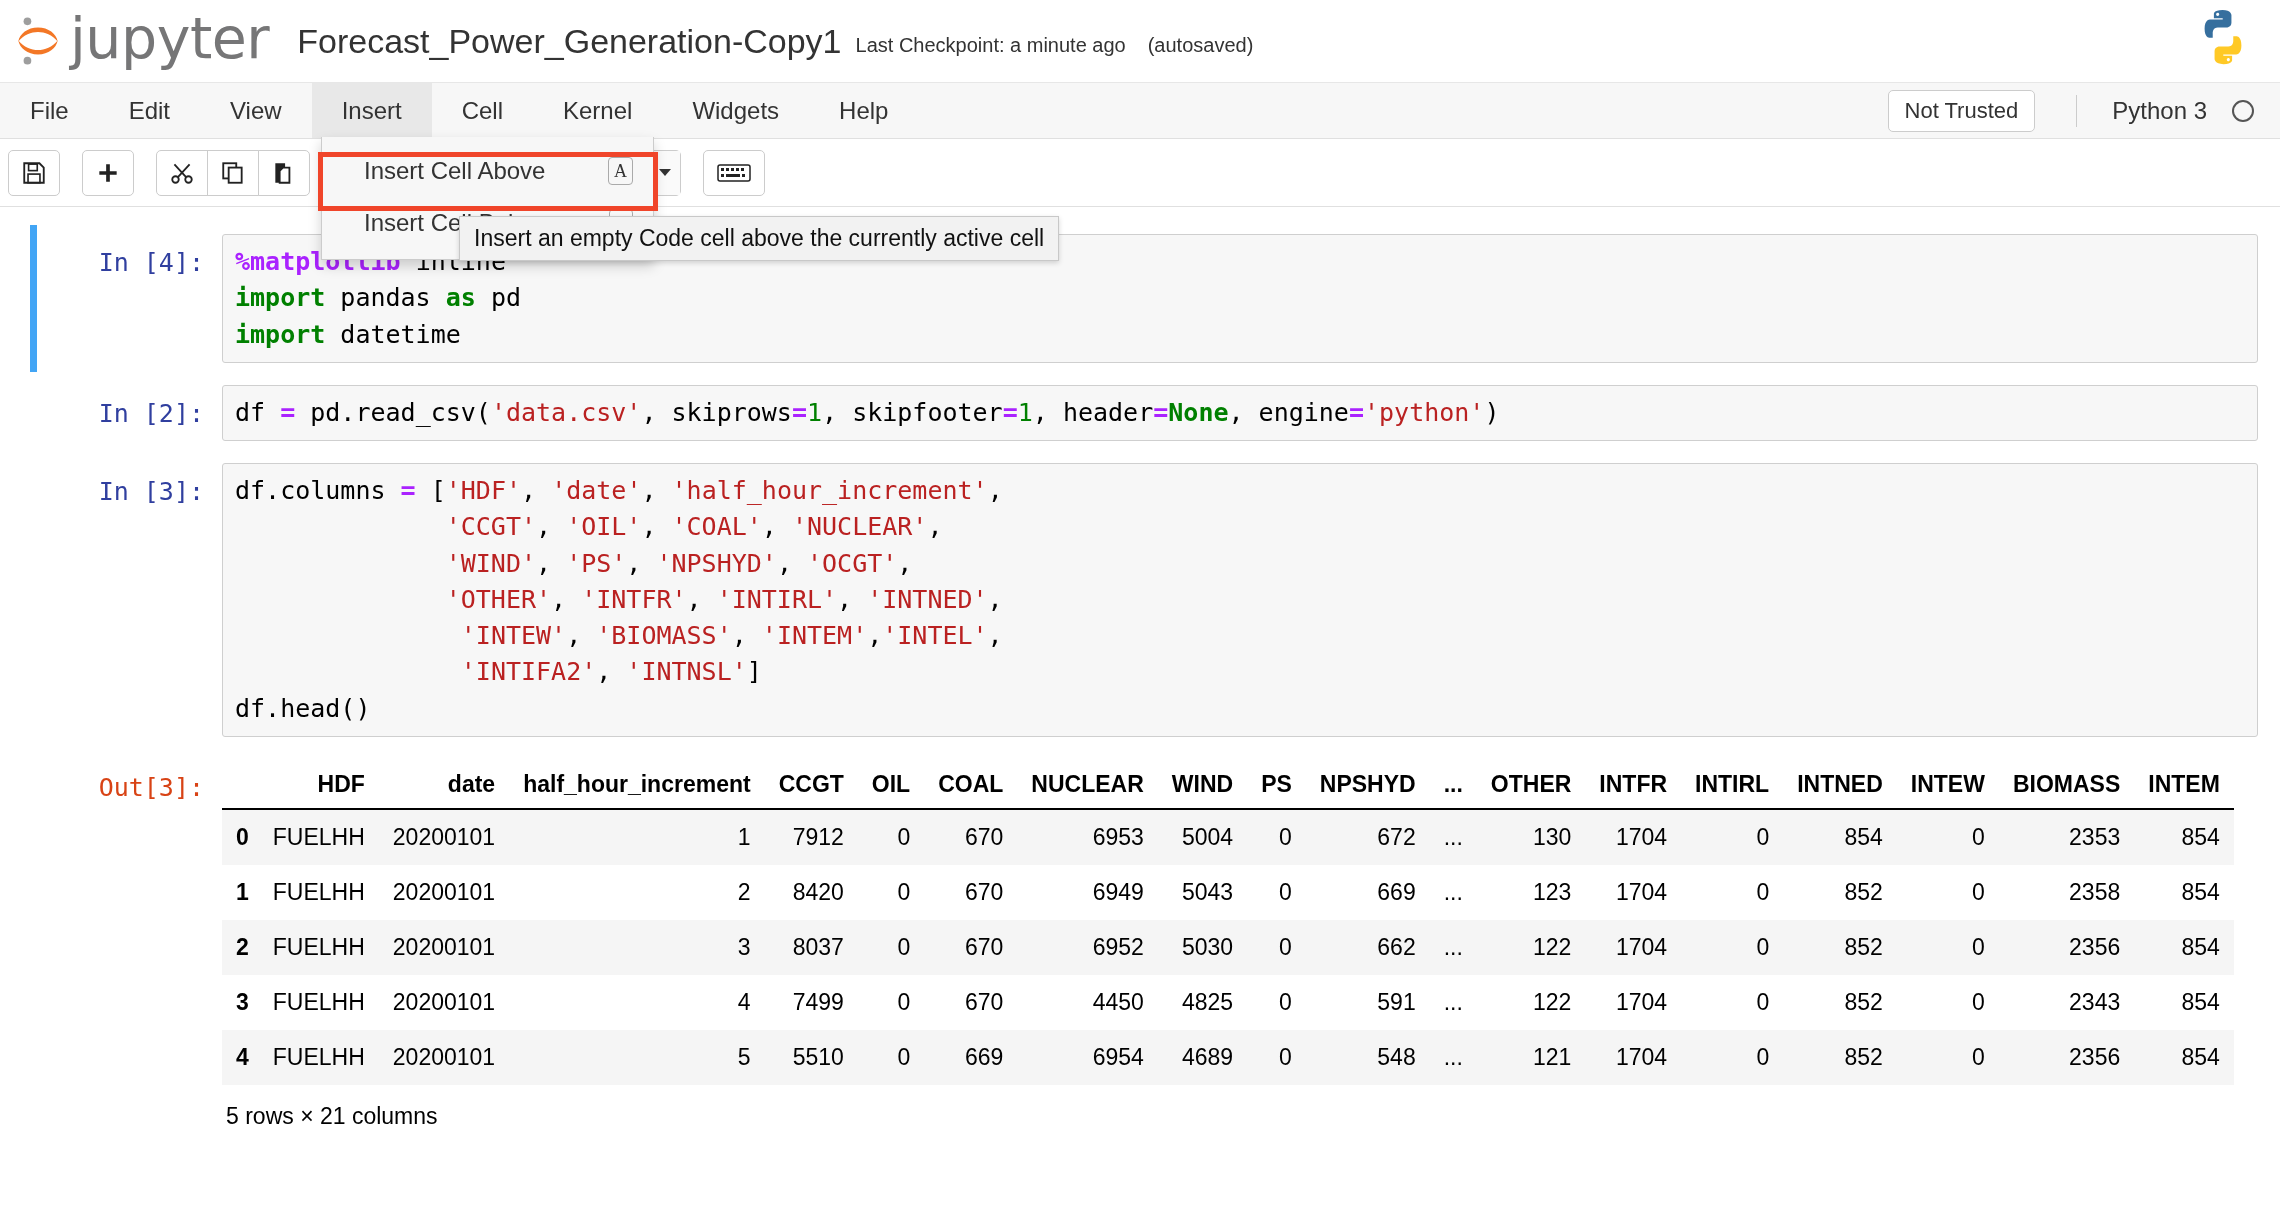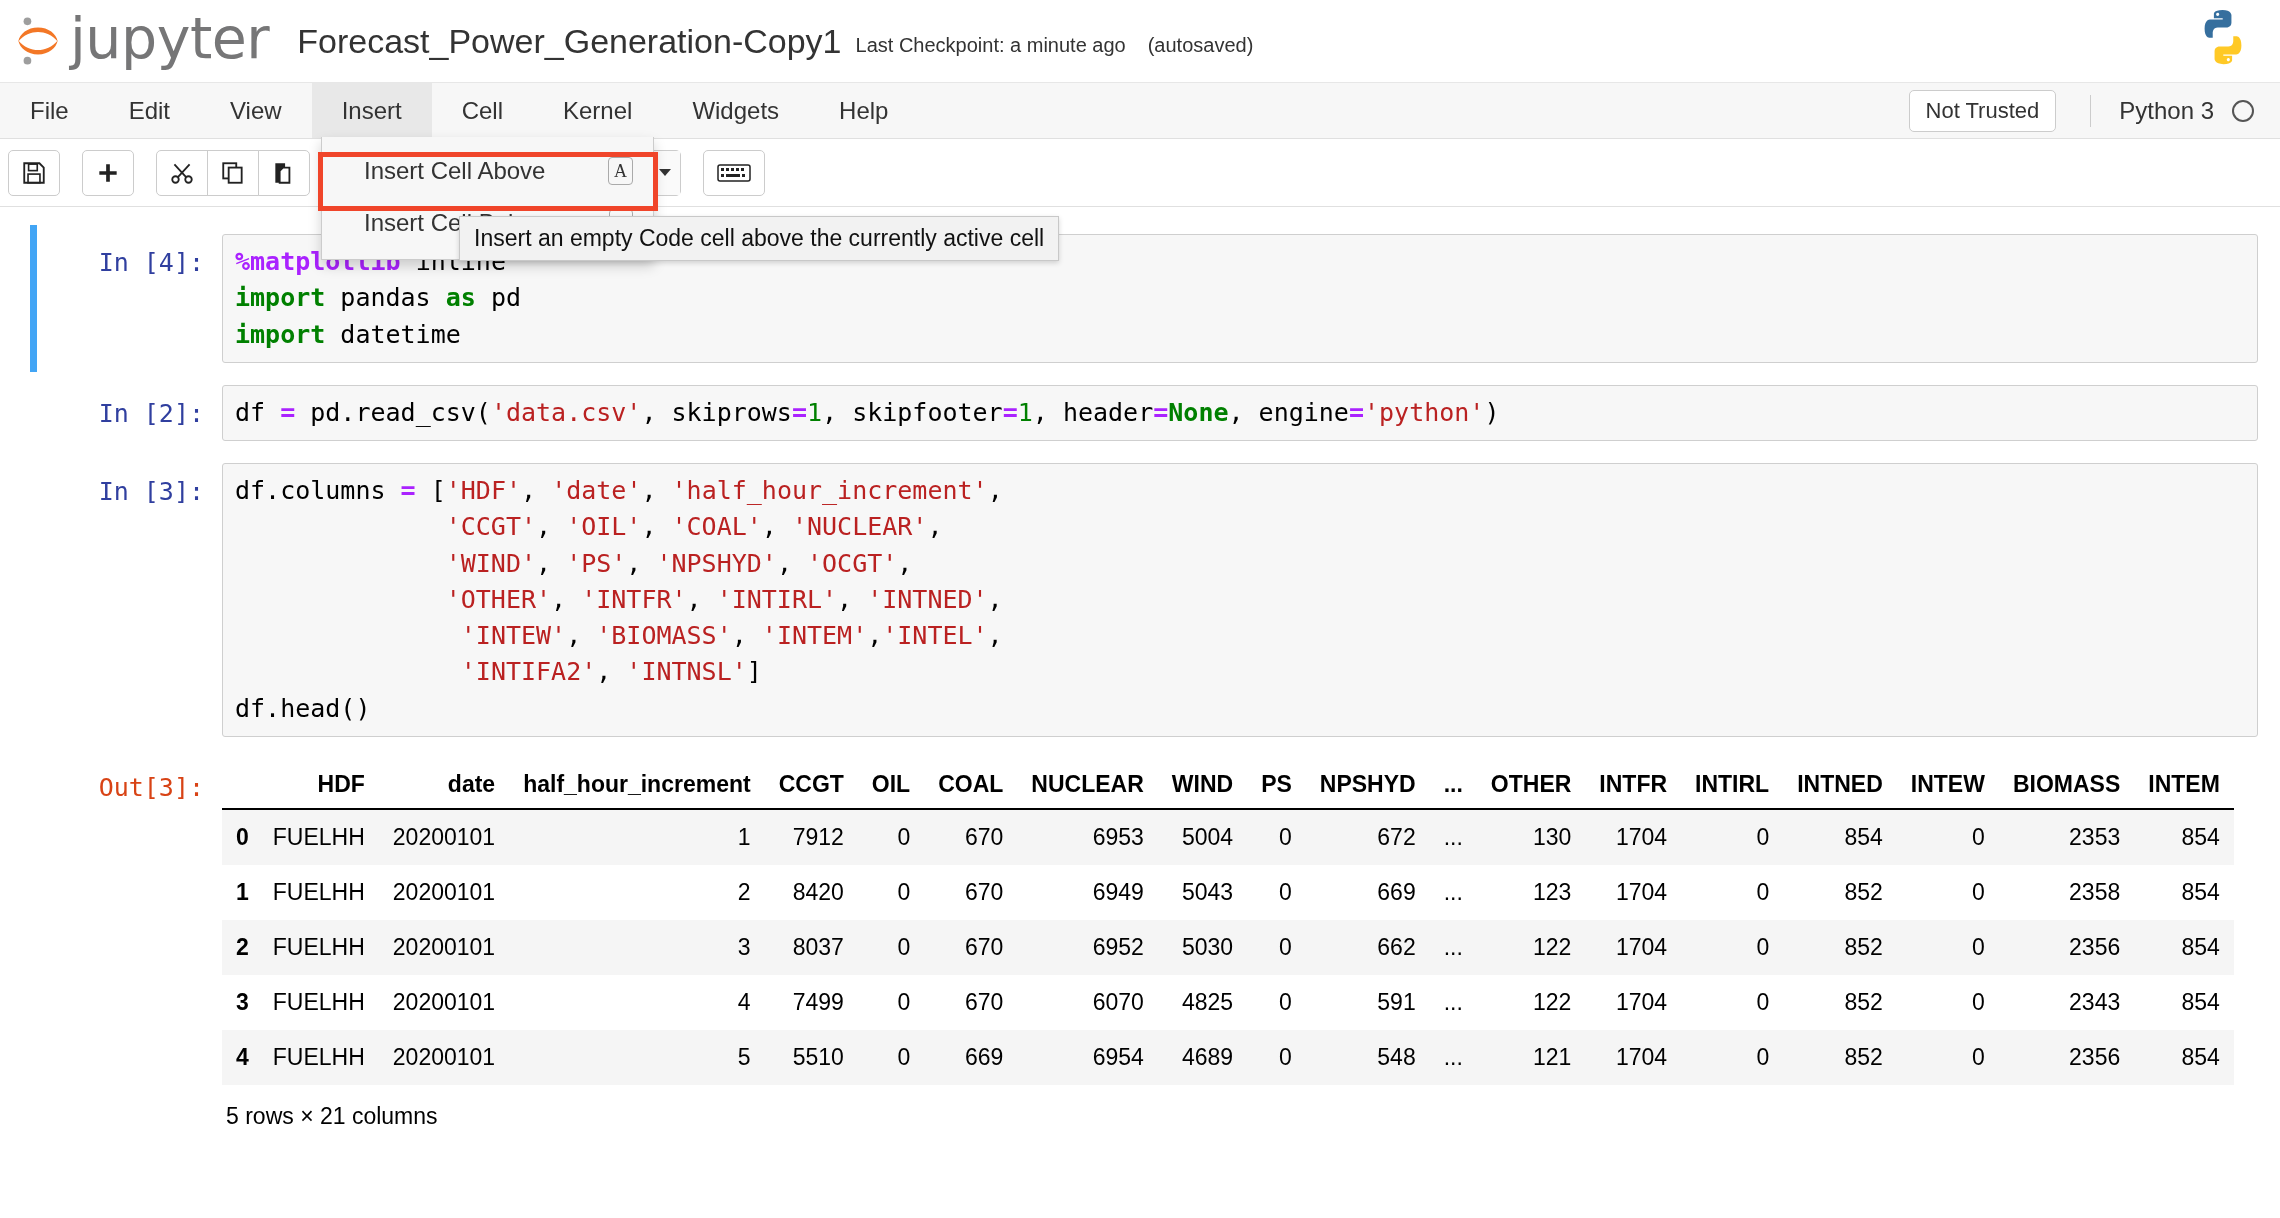--- a/index.html
+++ b/index.html
@@ -86,21 +86,21 @@
     cursor: pointer;
   }
   .menu-item.open {
     background: #e8e8e8;
   }
   .menubar-right {
     margin-left: auto;
     display: flex;
     align-items: center;
     padding-right: 26px;
-    gap: 4px;
+    gap: 11px;
   }
   .not-trusted {
     border: 1px solid #cccccc;
     background: #ffffff;
     border-radius: 5px;
     font-size: 22px;
     color: #333333;
     padding: 7px 16px;
     margin-right: 30px;
   }
@@ -590,21 +590,21 @@
                 <td>854</td>
               </tr>
               <tr>
                 <th>3</th>
                 <td>FUELHH</td>
                 <td>20200101</td>
                 <td>4</td>
                 <td>7499</td>
                 <td>0</td>
                 <td>670</td>
-                <td>6070</td>
+                <td>4450</td>
                 <td>4825</td>
                 <td>0</td>
                 <td>591</td>
                 <td>...</td>
                 <td>122</td>
                 <td>1704</td>
                 <td>0</td>
                 <td>852</td>
                 <td>0</td>
                 <td>2343</td>

